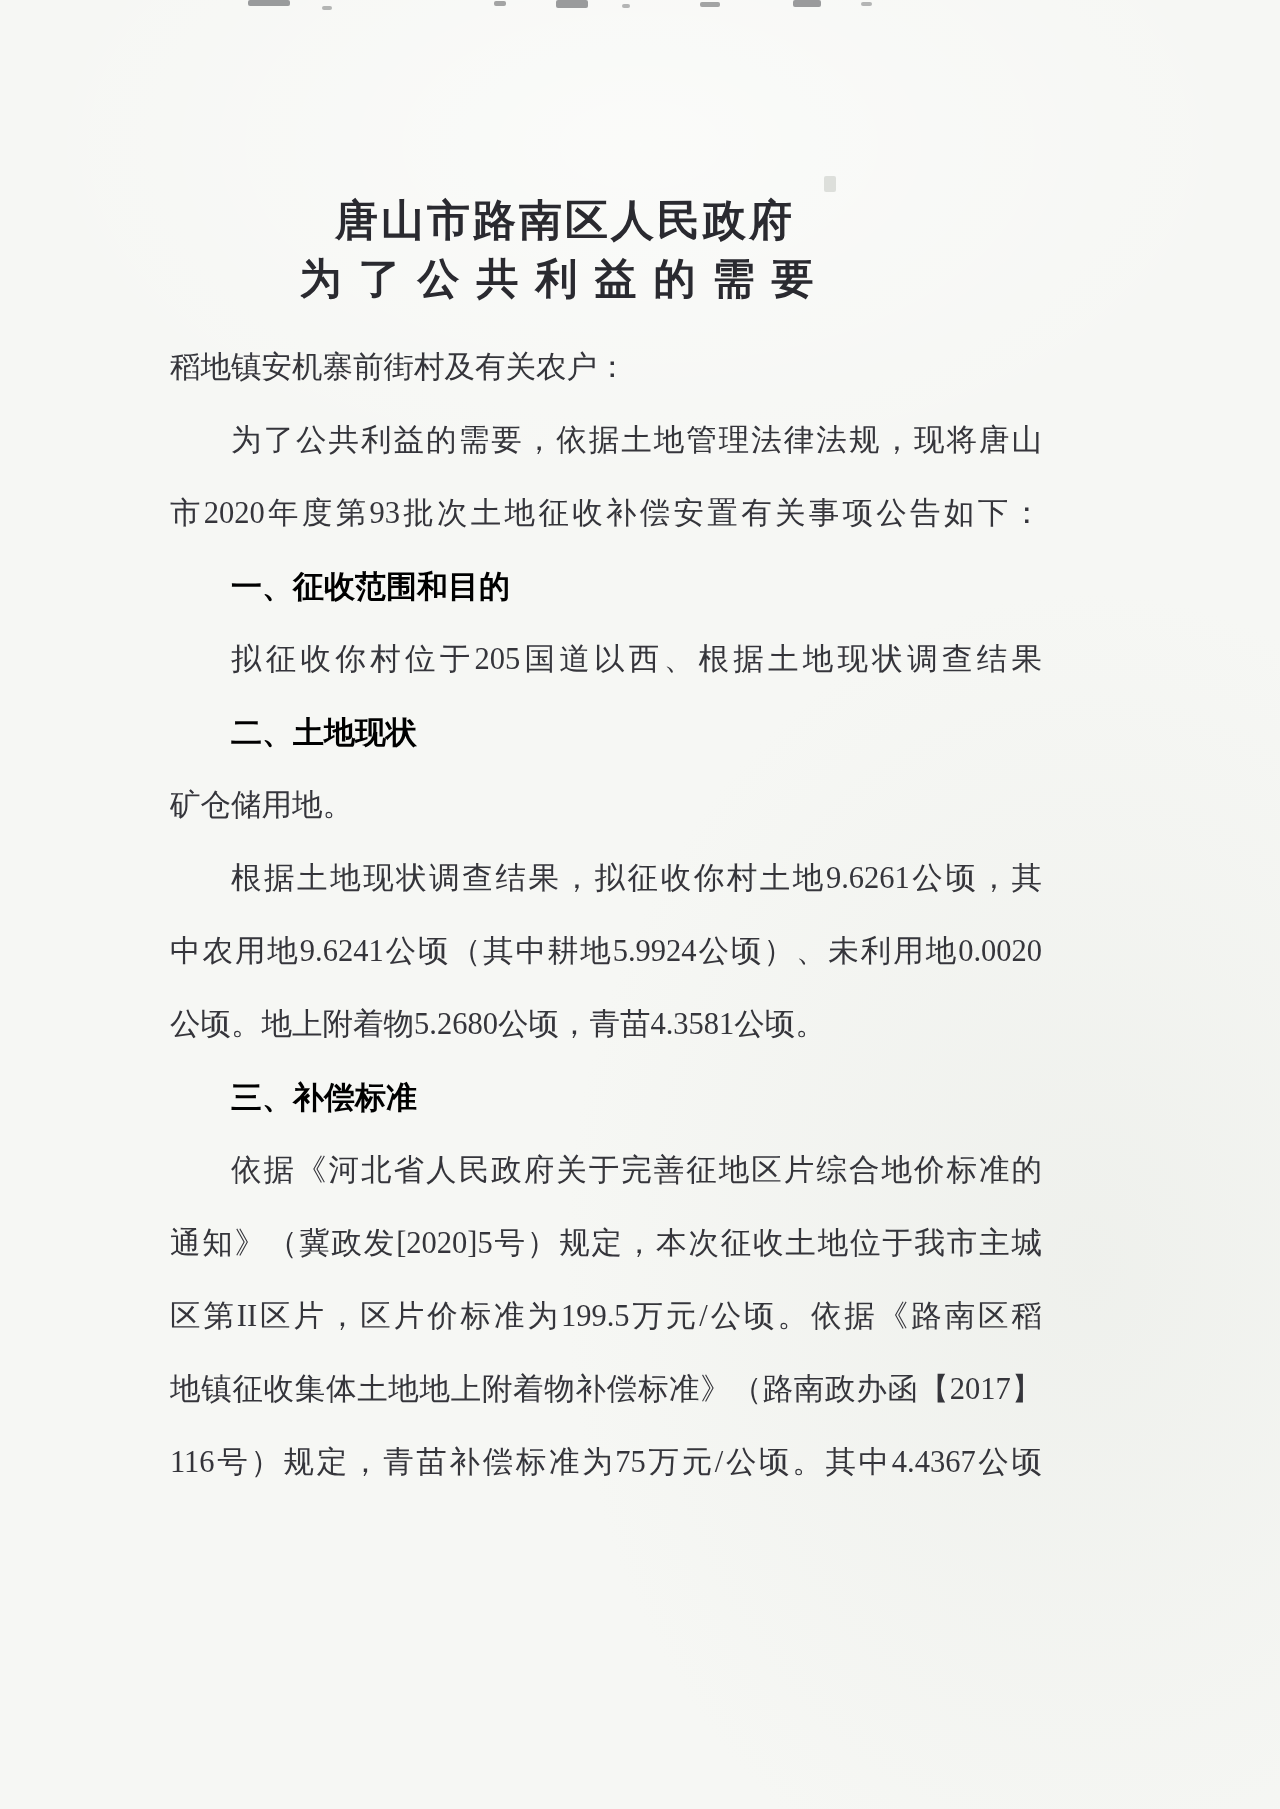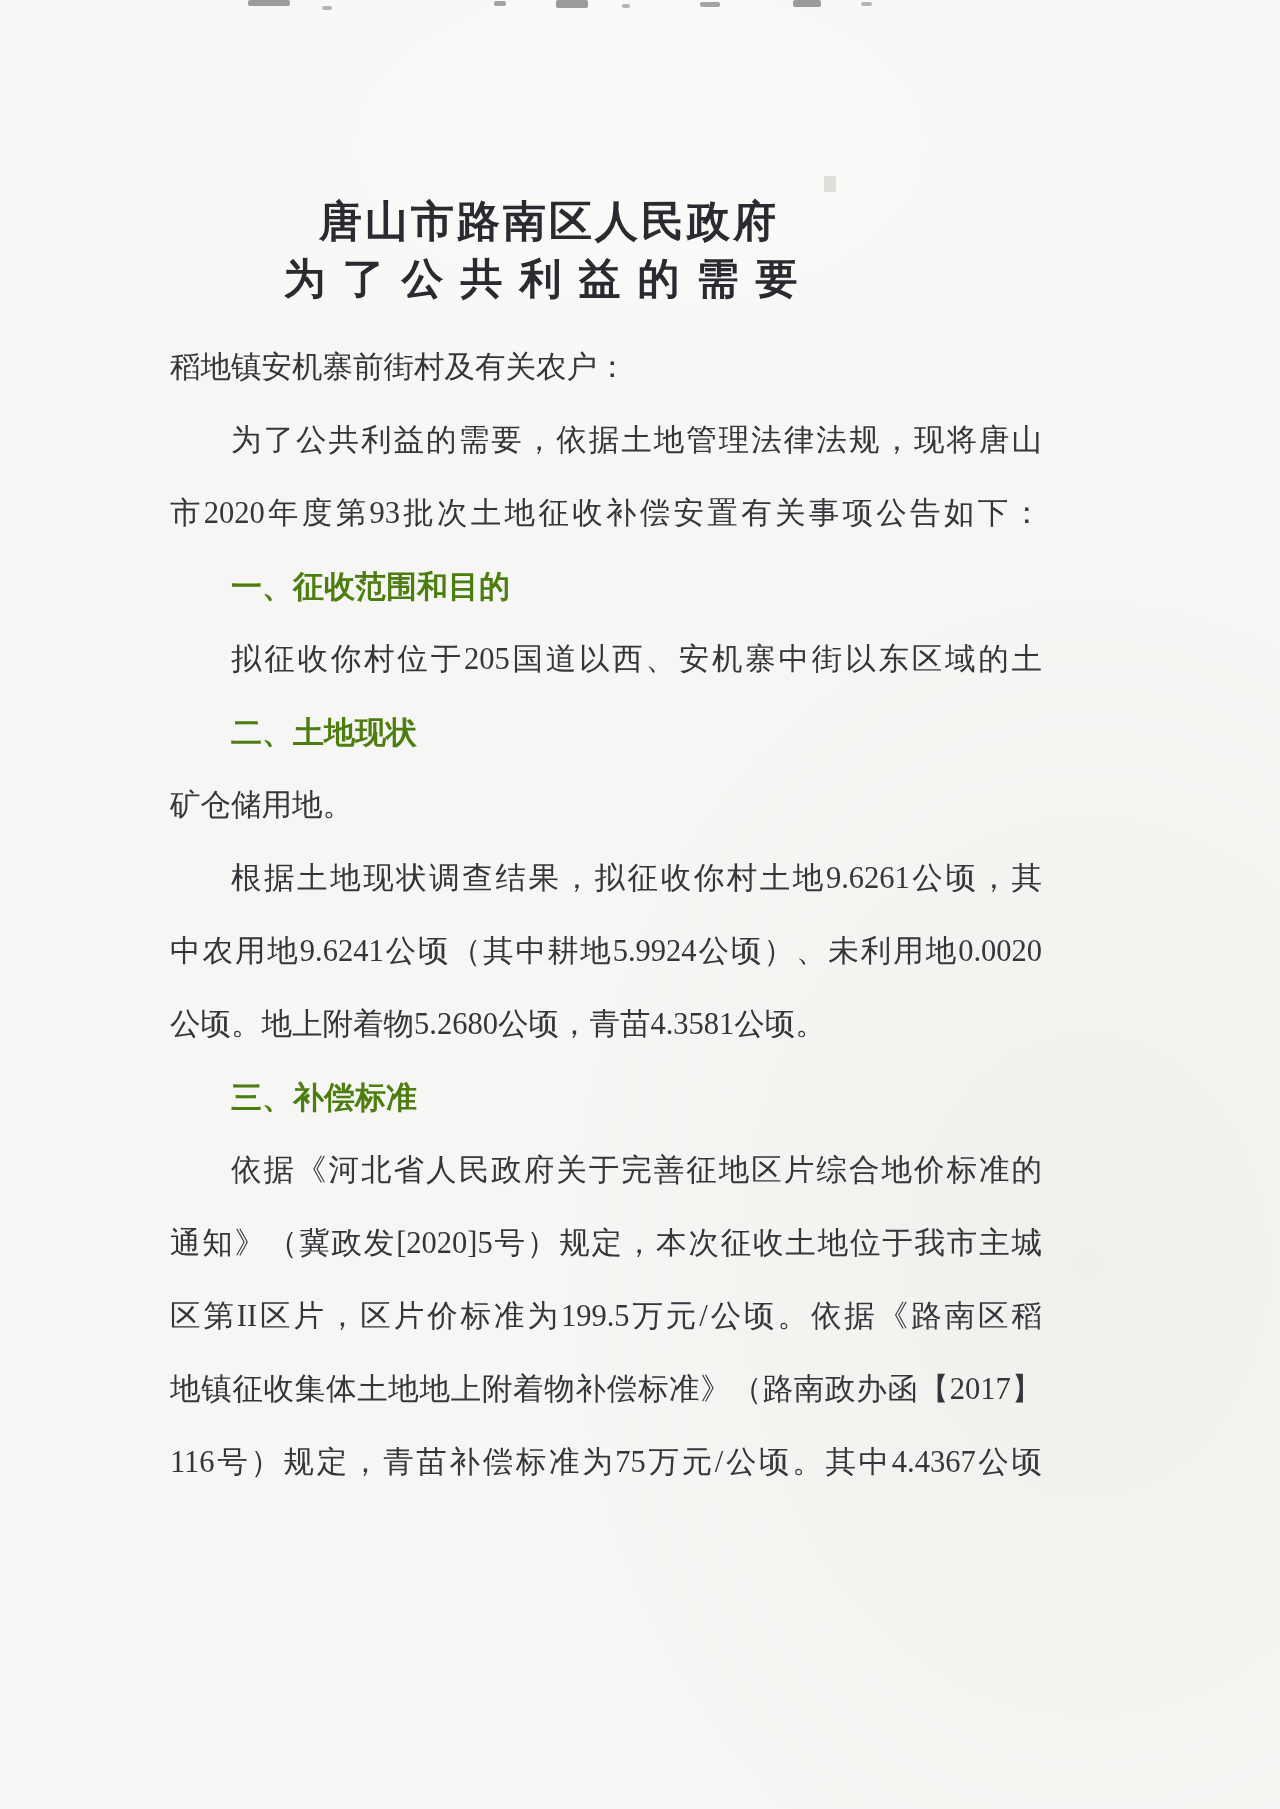--- a/index.html
+++ b/index.html
@@ -18,24 +18,24 @@
     content: "";
     position: absolute; inset: 0;
     background:
       radial-gradient(ellipse 900px 500px at 50% 8%, rgba(255,255,255,0.5), rgba(255,255,255,0) 70%),
       radial-gradient(ellipse 700px 900px at 85% 70%, rgba(225,228,222,0.35), rgba(255,255,255,0) 75%);
     pointer-events: none;
   }
   .title-block {
     position: absolute;
     top: 192px;
-    left: 134px;
+    left: 150px;
     width: 830px;
     text-align: center;
-    font-family: Liberation Sans, sans-serif;
+    font-family: Liberation Serif, serif;
     font-weight: 700;
     color: #2a2a30;
     z-index: 2;
   }
   .title-line1 { font-size: 43px; line-height: 58px; letter-spacing: 3px; }
   .title-line2 { font-size: 42px; line-height: 58px; letter-spacing: 17px; }
   .doc-body {
     position: absolute;
     top: 331px;
     left: 170px;
@@ -48,21 +48,21 @@
     font-size: 30.5px;
     white-space: nowrap;
     overflow: hidden;
   }
   .fill { text-align: justify; text-align-last: justify; }
   .indent { padding-left: 61px; }
   .heading {
     font-family: "Liberation Sans", "DejaVu Sans", sans-serif;
     font-weight: 700;
     font-size: 31px;
-    color: #4d7c0f;
+    color: #000000;
   }
   
   .artifact { position: absolute; background: #4d4f52; border-radius: 2px; z-index: 1; }
   .a1 { left: 248px; top: 0;  width: 42px; height: 6px; opacity: .55; }
   .a2 { left: 322px; top: 6px; width: 10px; height: 4px; opacity: .4; }
   .a3 { left: 494px; top: 1px; width: 12px; height: 5px; opacity: .5; }
   .a4 { left: 556px; top: 0;  width: 32px; height: 8px; opacity: .55; }
   .a5 { left: 622px; top: 4px; width: 8px;  height: 4px; opacity: .4; }
   .a6 { left: 700px; top: 2px; width: 20px; height: 5px; opacity: .5; }
   .a7 { left: 793px; top: 0;  width: 28px; height: 7px; opacity: .55; }
@@ -87,21 +87,21 @@
   <div class="title-block">
     <div class="title-line1">唐山市路南区人民政府</div>
     <div class="title-line2">为了公共利益的需要</div>
   </div>
 
   <div class="doc-body">
     <div class="line">稻地镇安机寨前街村及有关农户：</div>
     <div class="line indent fill">为了公共利益的需要，依据土地管理法律法规，现将唐山</div>
     <div class="line fill">市2020年度第93批次土地征收补偿安置有关事项公告如下：</div>
     <div class="line indent heading">一、征收范围和目的</div>
-    <div class="line indent fill">拟征收你村位于205国道以西、安机寨中街以东区域的土</div>
+    <div class="line indent fill">拟征收你村位于205国道以西、根据土地现状调查结果</div>
     <div class="line indent heading">二、土地现状</div>
     <div class="line">矿仓储用地。</div>
     <div class="line indent fill">根据土地现状调查结果，拟征收你村土地9.6261公顷，其</div>
     <div class="line fill">中农用地9.6241公顷（其中耕地5.9924公顷）、未利用地0.0020</div>
     <div class="line">公顷。地上附着物5.2680公顷，青苗4.3581公顷。</div>
     <div class="line indent heading">三、补偿标准</div>
     <div class="line indent fill">依据《河北省人民政府关于完善征地区片综合地价标准的</div>
     <div class="line fill">通知》（冀政发[2020]5号）规定，本次征收土地位于我市主城</div>
     <div class="line fill">区第II区片，区片价标准为199.5万元/公顷。依据《路南区稻</div>
     <div class="line fill">地镇征收集体土地地上附着物补偿标准》（路南政办函【2017】</div>

